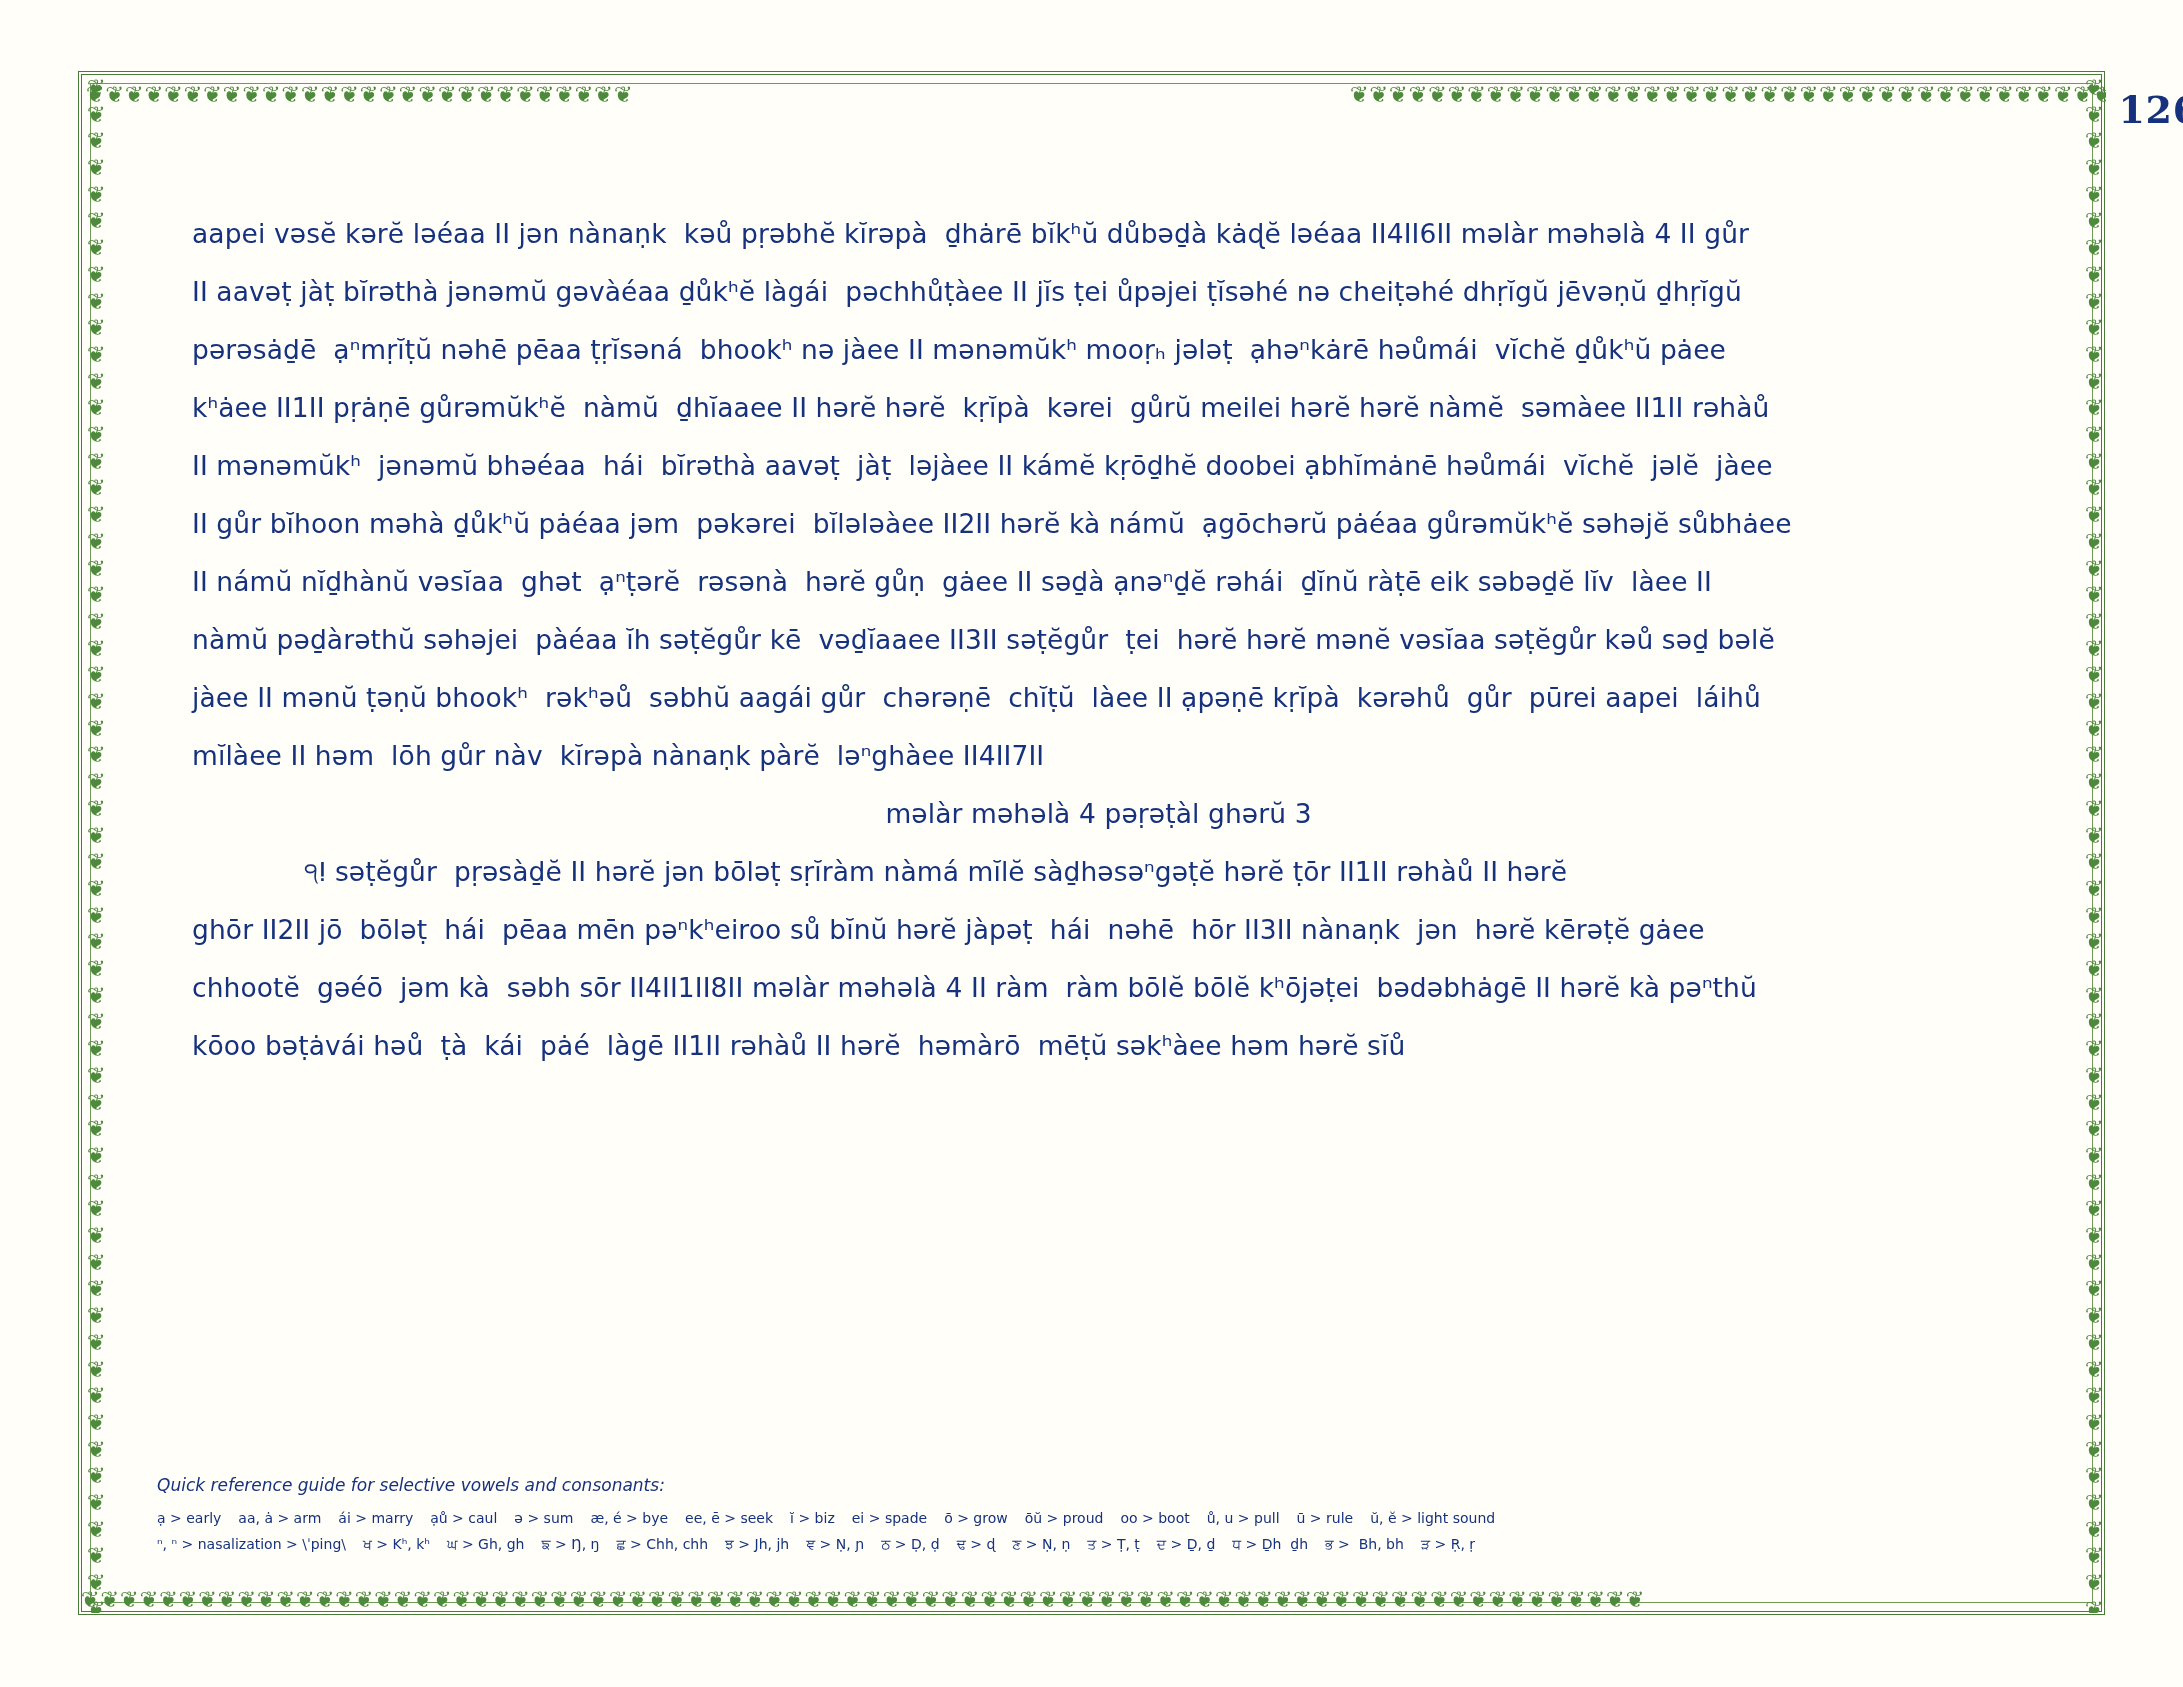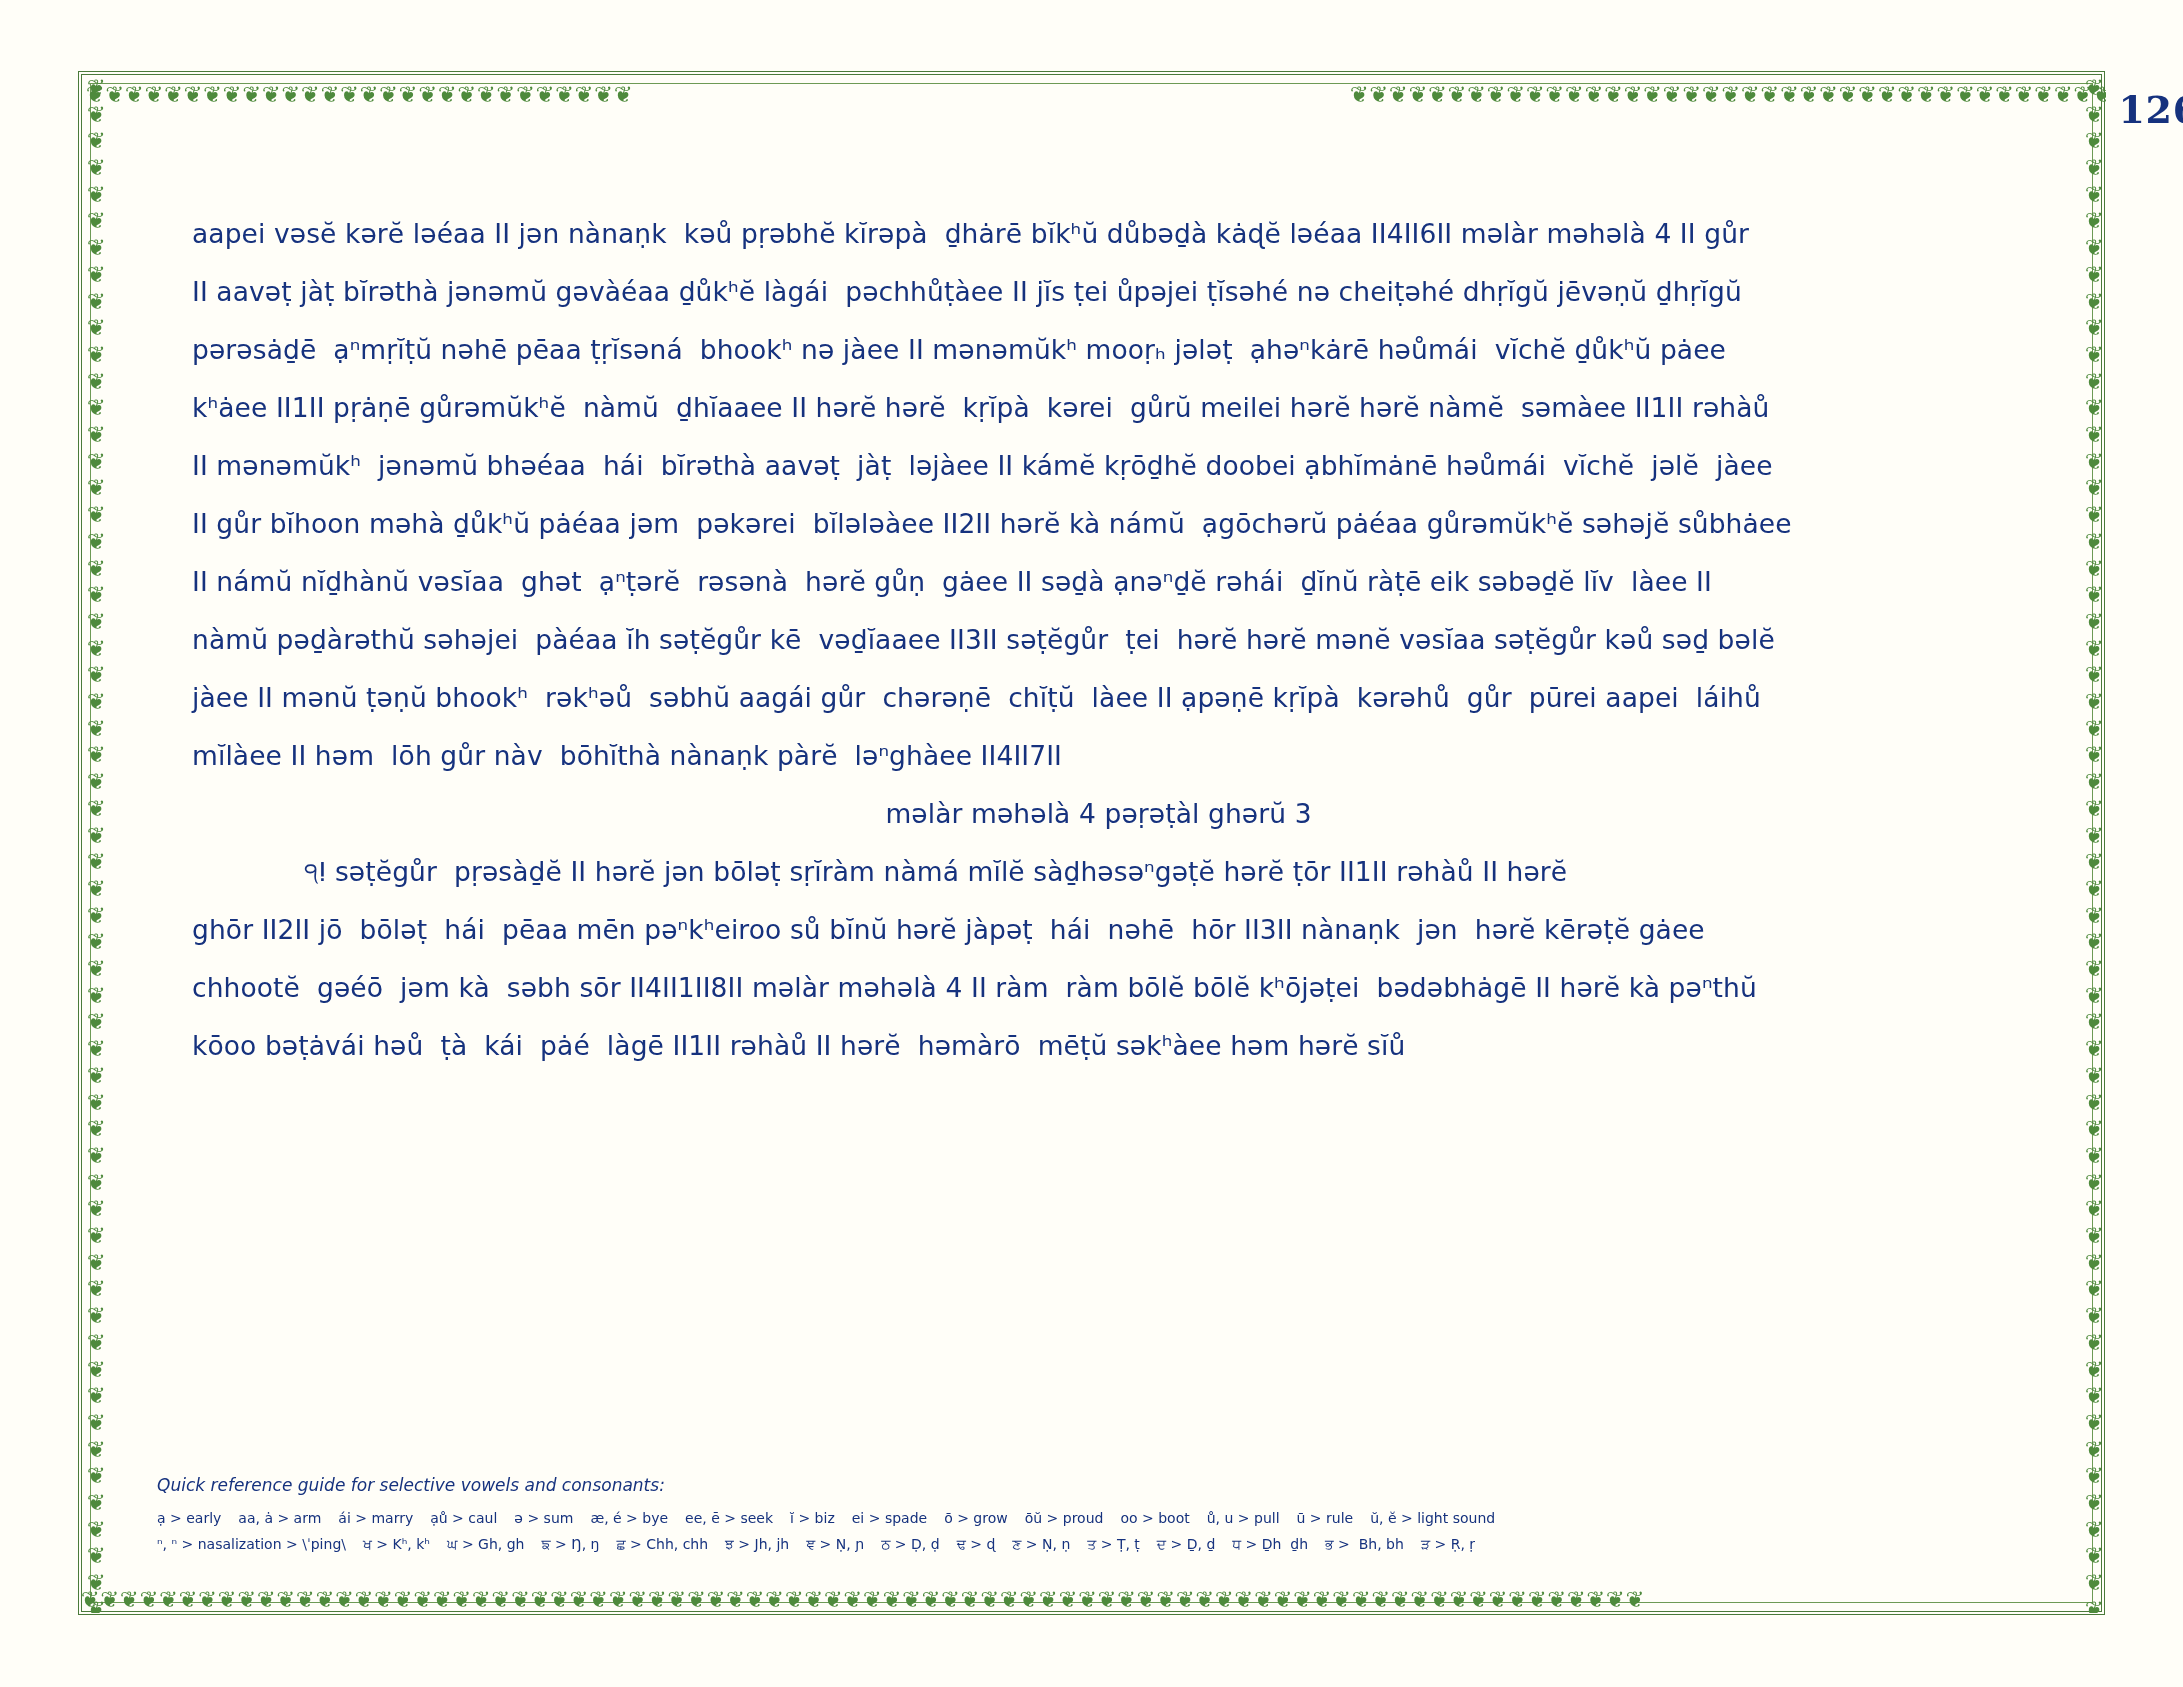--- a/index.html
+++ b/index.html
@@ -157,21 +157,21 @@
 <div class="content">
   <div class="line">aapei vəsĕ kərĕ ləéaa II jən nànaṇk  kəů pṛəbhĕ kĭrəpà  ḏhȧrē bĭkʰŭ důbəḏà kȧɖĕ ləéaa II4II6II məlàr məhəlà 4 II gůr</div>
   <div class="line">II aavəṭ jàṭ bĭrəthà jənəmŭ gəvàéaa ḏůkʰĕ làgái  pəchhůṭàee II jĭs ṭei ůpəjei ṭĭsəhé nə cheiṭəhé dhṛĭgŭ jēvəṇŭ ḏhṛĭgŭ</div>
   <div class="line">pərəsȧḏē  ạⁿmṛĭṭŭ nəhē pēaa ṭṛĭsəná  bhookʰ nə jàee II mənəmŭkʰ mooṛₕ jələṭ  ạhəⁿkȧrē həůmái  vĭchĕ ḏůkʰŭ pȧee</div>
   <div class="line">kʰȧee II1II pṛȧṇē gůrəmŭkʰĕ  nàmŭ  ḏhĭaaee II hərĕ hərĕ  kṛĭpà  kərei  gůrŭ meilei hərĕ hərĕ nàmĕ  səmàee II1II rəhàů</div>
   <div class="line">II mənəmŭkʰ  jənəmŭ bhəéaa  hái  bĭrəthà aavəṭ  jàṭ  ləjàee II kámĕ kṛōḏhĕ doobei ạbhĭmȧnē həůmái  vĭchĕ  jəlĕ  jàee</div>
   <div class="line">II gůr bĭhoon məhà ḏůkʰŭ pȧéaa jəm  pəkərei  bĭlələàee II2II hərĕ kà námŭ  ạgōchərŭ pȧéaa gůrəmŭkʰĕ səhəjĕ sůbhȧee</div>
   <div class="line">II námŭ nĭḏhànŭ vəsĭaa  ghət  ạⁿṭərĕ  rəsənà  hərĕ gůṇ  gȧee II səḏà ạnəⁿḏĕ rəhái  ḏĭnŭ ràṭē eik səbəḏĕ lĭv  làee II</div>
   <div class="line">nàmŭ pəḏàrəthŭ səhəjei  pàéaa ĭh səṭĕgůr kē  vəḏĭaaee II3II səṭĕgůr  ṭei  hərĕ hərĕ mənĕ vəsĭaa səṭĕgůr kəů səḏ bəlĕ</div>
   <div class="line">jàee II mənŭ ṭəṇŭ bhookʰ  rəkʰəů  səbhŭ aagái gůr  chərəṇē  chĭṭŭ  làee II ạpəṇē kṛĭpà  kərəhů  gůr  pūrei aapei  láihů</div>
-  <div class="line">mĭlàee II həm  lōh gůr nàv  bōhĭthà nànaṇk pàrĕ  ləⁿghàee II4II7II</div>
+  <div class="line">mĭlàee II həm  lōh gůr nàv  kĭrəpà nànaṇk pàrĕ  ləⁿghàee II4II7II</div>
   <div class="line centered">məlàr məhəlà 4 pəṛəṭàl ghərŭ 3</div>
   <div class="line indent">੧ⵑ səṭĕgůr  pṛəsàḏĕ II hərĕ jən bōləṭ sṛĭràm nàmá mĭlĕ sàḏhəsəⁿgəṭĕ hərĕ ṭōr II1II rəhàů II hərĕ</div>
   <div class="line">ghōr II2II jō  bōləṭ  hái  pēaa mēn pəⁿkʰeiroo sů bĭnŭ hərĕ jàpəṭ  hái  nəhē  hōr II3II nànaṇk  jən  hərĕ kērəṭĕ gȧee</div>
   <div class="line">chhootĕ  gəéō  jəm kà  səbh sōr II4II1II8II məlàr məhəlà 4 II ràm  ràm bōlĕ bōlĕ kʰōjəṭei  bədəbhȧgē II hərĕ kà pəⁿthŭ</div>
   <div class="line">kōoo bəṭȧvái həů  ṭà  kái  pȧé  làgē II1II rəhàů II hərĕ  həmàrō  mēṭŭ səkʰàee həm hərĕ sĭů</div>
 </div>
 
 <div class="footer">
   <div class="footer-title">Quick reference guide for selective vowels and consonants:</div>
   <div class="footer-row"><span class="item">ạ &gt; early</span><span class="item">aa, ȧ &gt; arm</span><span class="item">ái &gt; marry</span><span class="item">ạů &gt; caul</span><span class="item">ə &gt; sum</span><span class="item">æ, é &gt; bye</span><span class="item">ee, ē &gt; seek</span><span class="item">ĭ &gt; biz</span><span class="item">ei &gt; spade</span><span class="item">ō &gt; grow</span><span class="item">ōŭ &gt; proud</span><span class="item">oo &gt; boot</span><span class="item">ů, u &gt; pull</span><span class="item">ū &gt; rule</span><span class="item">ŭ, ĕ &gt; light sound</span></div>

